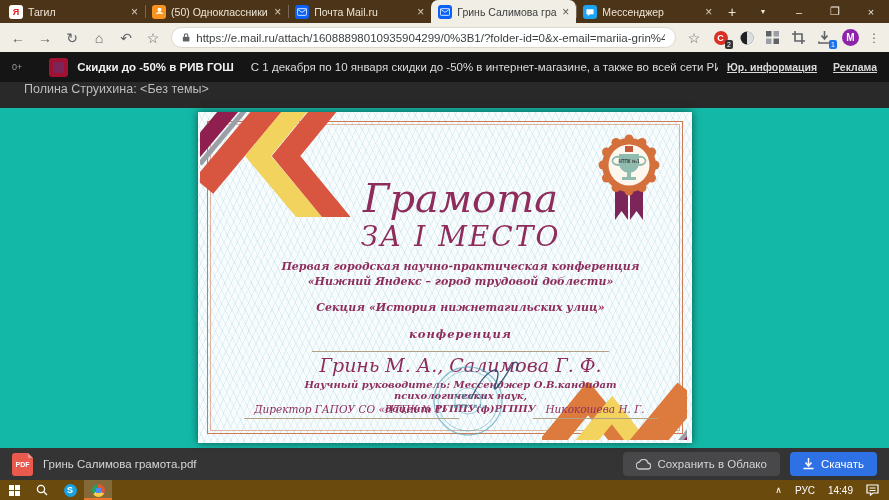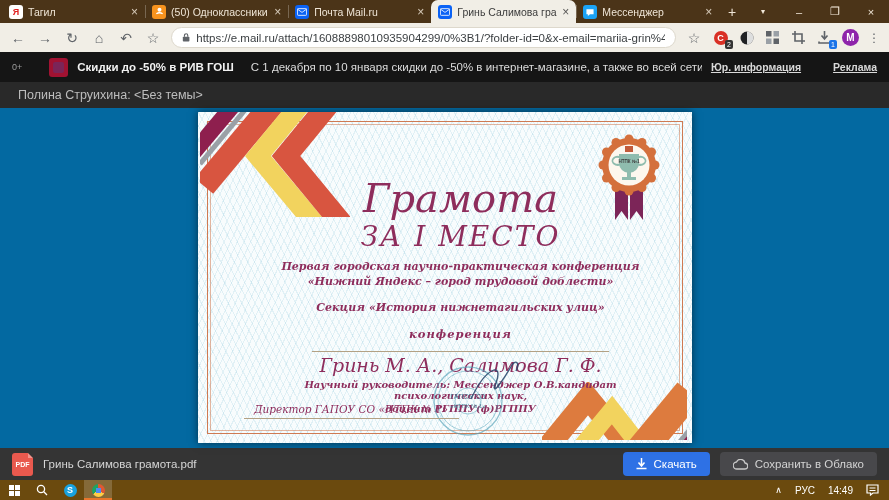--- a/index.html
+++ b/index.html
@@ -44,29 +44,29 @@
             display:flex; align-items:center; justify-content:center; font-weight:bold; }
   .kebab { color:#5f6368; font-size:12px; letter-spacing:0; }
 
   
   .banner { height:30px; background:#151515; display:flex; align-items:center; padding:0 12px; gap:9px; }
   .age { color:#9c9c9c; font-size:9px; }
   .ad-logo { width:19px; height:19px; background:#a11232; border-radius:3px; position:relative; flex:0 0 19px; margin-left:18px; }
   .ad-logo::after { content:""; position:absolute; inset:4px; background:#7b2558; border-radius:2px; }
   .ad-title { color:#f2f2f2; font-size:11.5px; font-weight:bold; white-space:nowrap; }
   .ad-text { color:#dcdcdc; font-size:11.5px; white-space:nowrap; overflow:hidden; margin-left:8px; }
-  .banner-links { margin-left:auto; display:flex; gap:32px; }
+  .banner-links { margin-left:auto; display:flex; gap:16px; }
   .banner-links span { color:#d9d9d9; font-size:10.5px; font-weight:bold; text-decoration:underline; white-space:nowrap; }
 
   
   .mailheader { height:26px; background:#292929; color:#bdbdbd; font-size:12.5px; display:flex;
-                align-items:center; padding-left:18px; }
-
-  
-  .viewer { height:340px; background:#0369a1; display:flex; justify-content:center; }
+                padding-left:24px; }
+
+  
+  .viewer { height:340px; background:#14b8a6; display:flex; justify-content:center; }
   .page { width:494px; height:331px; margin-top:4px; background:#f9fcfd; position:relative;
           overflow:hidden; box-shadow:0 0 8px rgba(0,0,0,.55); }
   .guilloche { position:absolute; inset:0;
      background:
        repeating-linear-gradient(115deg, rgba(110,185,210,.17) 0 1px, transparent 1px 6px),
        repeating-linear-gradient(63deg, rgba(110,185,210,.17) 0 1px, transparent 1px 6px),
        #f8fcfd; }
   .frame { position:absolute; inset:9px; border:1px solid #cf7a52; }
   .frame::after { content:""; position:absolute; inset:2px; border:1px solid rgba(207,122,82,.55); }
   .corner-tl { position:absolute; left:2px; top:0; }
@@ -318,40 +318,44 @@
       <text x="52" y="42" font-size="7" fill="#3f7f95" text-anchor="middle" font-family="Liberation Sans, sans-serif" opacity=".85">ГАПОУ СО</text>
       <text x="52" y="51" font-size="6" fill="#3f7f95" text-anchor="middle" font-family="Liberation Sans, sans-serif" opacity=".85">«НТПК № 1»</text>
       <path d="M55 42 C70 10 88 4 80 26 C74 42 88 22 96 8 C100 2 104 6 100 14" stroke="#2c4a6e" stroke-width="1.4" fill="none" opacity=".9"></path>
     </svg>
 
     <div class="sig-row">
       <div class="sig-block sig-left">
         <span>Директор ГАПОУ СО «НТПК № 1»</span>
         <div class="sig-line"></div>
       </div>
+      <div class="sig-block sig-right">
+        <span>Никокошева Н. Г.</span>
+        <div class="sig-line"></div>
+      </div>
     </div>
   </div>
 </div>
 
 <div class="attachbar">
   <div class="pdficon">PDF</div>
   <span class="filename">Гринь Салимова грамота.pdf</span>
   <div class="attach-spacer"></div>
+  <div class="btn btn-cloud">
+    <svg width="15" height="11" viewBox="0 0 15 11">
+      <path d="M4 10 a3.5 3.5 0 0 1 -.5 -7 a4.5 4.5 0 0 1 8.5 1 a3 3 0 0 1 -.5 6 Z" fill="none" stroke="#c9c9c9" stroke-width="1.3"></path>
+    </svg>
+    <span>Сохранить в Облако</span>
+  </div>
   <div class="btn btn-download">
     <svg width="11" height="12" viewBox="0 0 11 12">
       <path d="M5.5 0 V7 M2.5 4.5 L5.5 8 L8.5 4.5" fill="none" stroke="#fff" stroke-width="1.5"></path>
       <path d="M.5 10.5 H10.5" stroke="#fff" stroke-width="1.5"></path>
     </svg>
     <span>Скачать</span>
-  </div>
-  <div class="btn btn-cloud">
-    <svg width="15" height="11" viewBox="0 0 15 11">
-      <path d="M4 10 a3.5 3.5 0 0 1 -.5 -7 a4.5 4.5 0 0 1 8.5 1 a3 3 0 0 1 -.5 6 Z" fill="none" stroke="#c9c9c9" stroke-width="1.3"></path>
-    </svg>
-    <span>Сохранить в Облако</span>
   </div>
 </div>
 
 <div class="taskbar">
   <div class="tb-tile">
     <svg width="11" height="11" viewBox="0 0 11 11">
       <rect x="0" y="0" width="5" height="5" fill="#fff"></rect>
         <rect x="6" y="0" width="5" height="5" fill="#fff"></rect>
       <rect x="0" y="6" width="5" height="5" fill="#fff"></rect>
         <rect x="6" y="6" width="5" height="5" fill="#fff"></rect>

